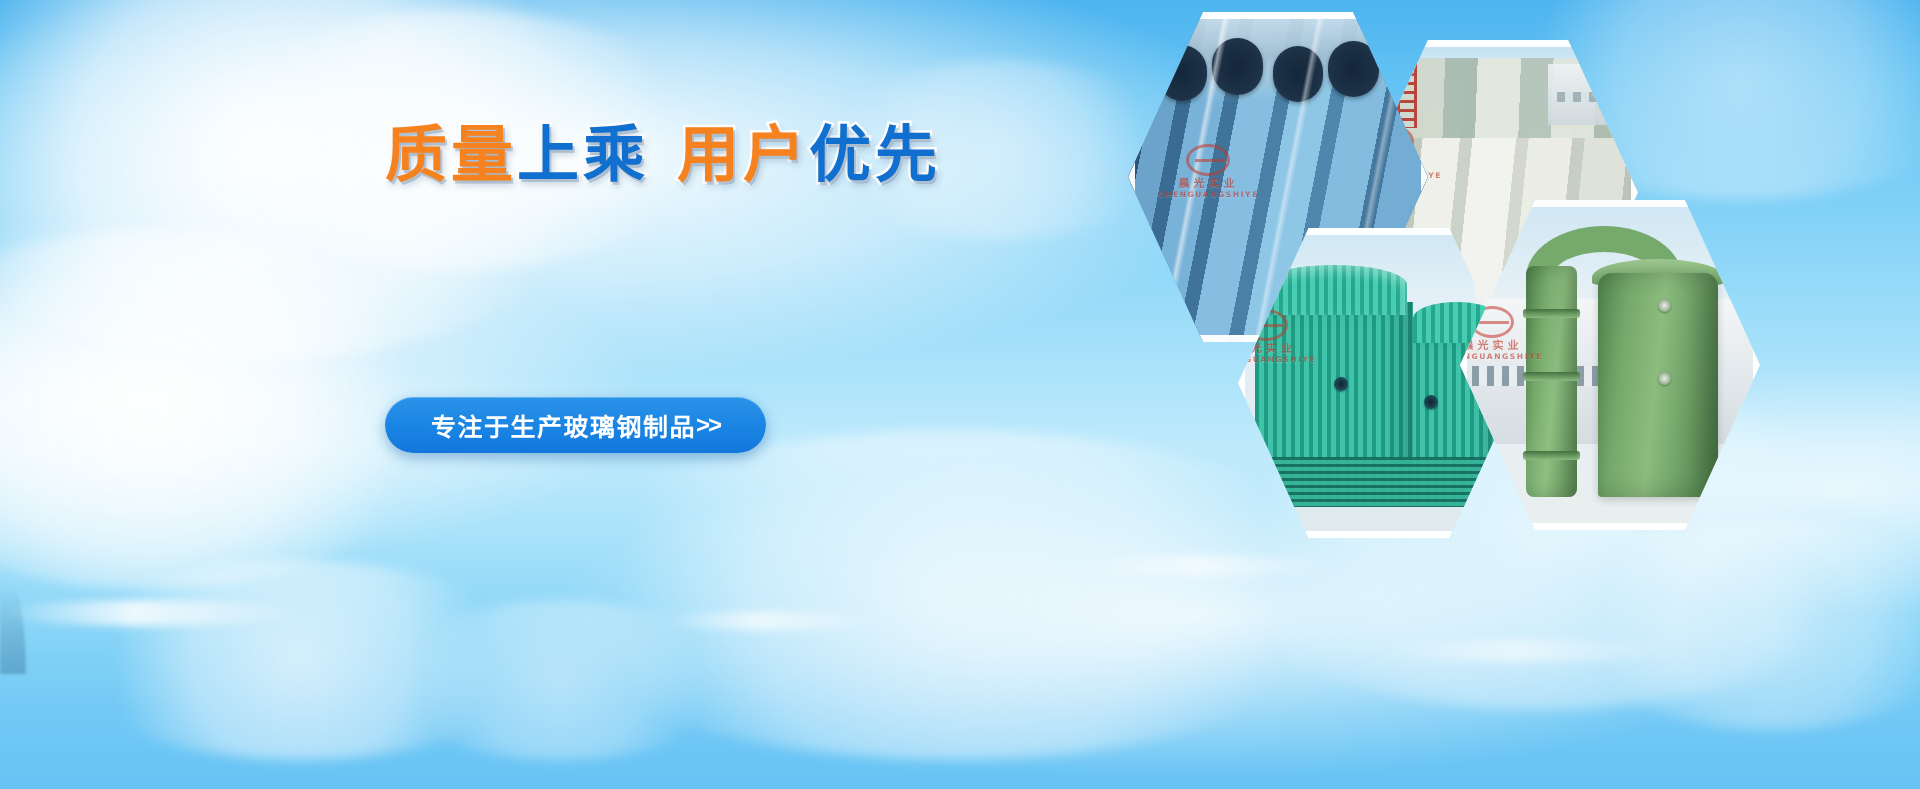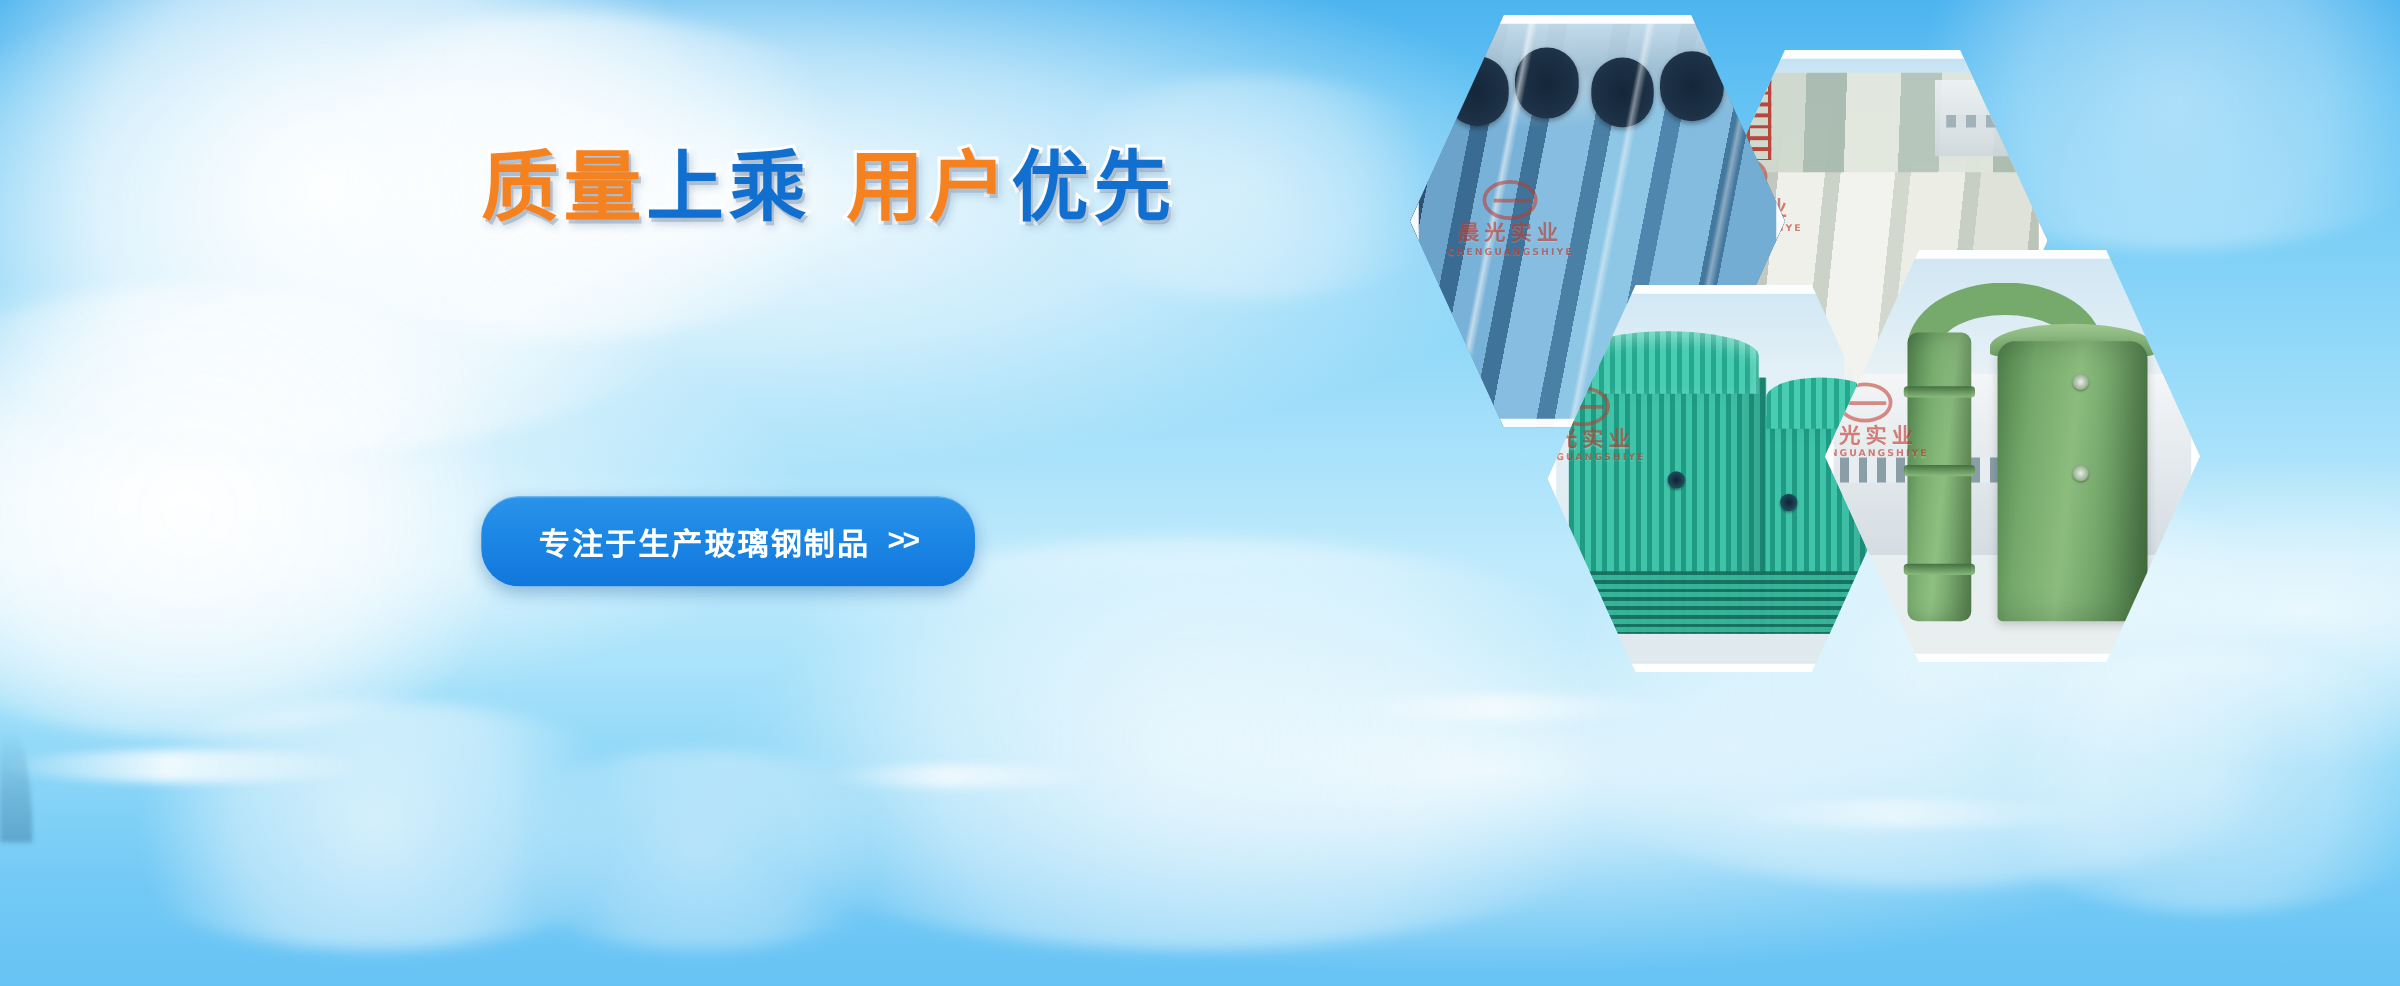--- a/index.html
+++ b/index.html
@@ -64,21 +64,21 @@
 
   
   #copy{ position:absolute; left:0; top:0; width:1120px; height:789px; }
 
   
   #headline{
     position:absolute; left:385px; top:124px;
     font-size:62px; font-weight:bold;
     letter-spacing:4px; white-space:nowrap;
     line-height:1;
-    font-family:Liberation Mono, monospace;
+    font-family:Liberation Sans, sans-serif;
   }
   #headline span{
     -webkit-text-stroke:5px #ffffff;
     paint-order:stroke fill;
     text-shadow:
        2px 3px 0 rgba(70,110,150,.30),
        3px 5px 7px rgba(50,90,130,.26);
   }
   .hl-orange{ color:#f5821f; }
   .hl-blue  { color:#1170cf; }
@@ -95,22 +95,22 @@
        1.6px -1.6px 0 rgba(255,255,255,.95),
       -1.6px  1.6px 0 rgba(255,255,255,.95),
        1.6px  1.6px 0 rgba(255,255,255,.95),
        0 2px 4px rgba(255,255,255,.9);
   }
   #para .lead{ color:#1170cf; }
 
   
   #cta{
     position:absolute; left:385px; top:397px;
-    display:inline-flex; align-items:center; gap:14px;
-    padding:0 46px; height:72px;
+    display:inline-flex; align-items:center; 
+    padding:0 46px; height:56px;
     border-radius:30px;
     background:linear-gradient(180deg,#2a93ea 0%,#1b86e4 48%,#1277dc 100%);
     box-shadow:0 5px 14px rgba(22,96,165,.40), inset 0 1px 0 rgba(255,255,255,.28);
     color:#fff; font-size:25px; font-weight:bold; letter-spacing:1.5px;
     white-space:nowrap; cursor:pointer; text-decoration:none;
     font-family:"DejaVu Sans","Liberation Sans",sans-serif;
   }
   #cta .chev{ font-size:24px; font-weight:bold; letter-spacing:-2px;
               font-family:"Liberation Sans",sans-serif; }
 
@@ -260,21 +260,21 @@
   
   .wm{ position:absolute; pointer-events:none; color:#c0392b;
        font-family:"DejaVu Sans","Liberation Sans",sans-serif;
        font-weight:bold; text-align:center; opacity:.62;
        text-shadow:0 1px 1px rgba(255,255,255,.35); }
   .wm .ring{ width:44px; height:32px; margin:0 auto 2px;
        border:3px solid #c0392b; border-radius:50%;
        position:relative; opacity:.9;}
   .wm .ring::after{ content:""; position:absolute; left:6px; top:12px;
        width:30px; height:3px; background:#c0392b; }
-  .wm .cn{ font-size:17px; letter-spacing:4px; line-height:1.1; }
+  .wm .cn{ font-size:11px; letter-spacing:4px; line-height:1.1; }
   .wm .en{ font-size:7.5px; letter-spacing:1.6px; }
 
   .wmA{ left:10%;  top:40%; }
   .wmB{ left:-6%;  top:28%; }
   .wmC{ left:-8%;  top:26%; }
   .wmD{ left:-6%;  top:32%; }
 </style>
 </head>
 <body>
 

